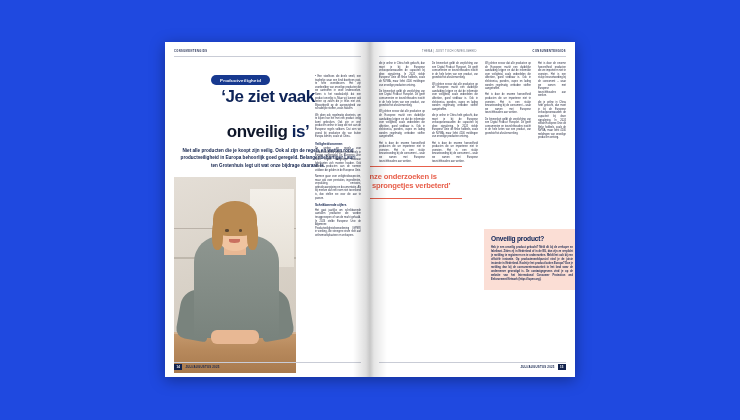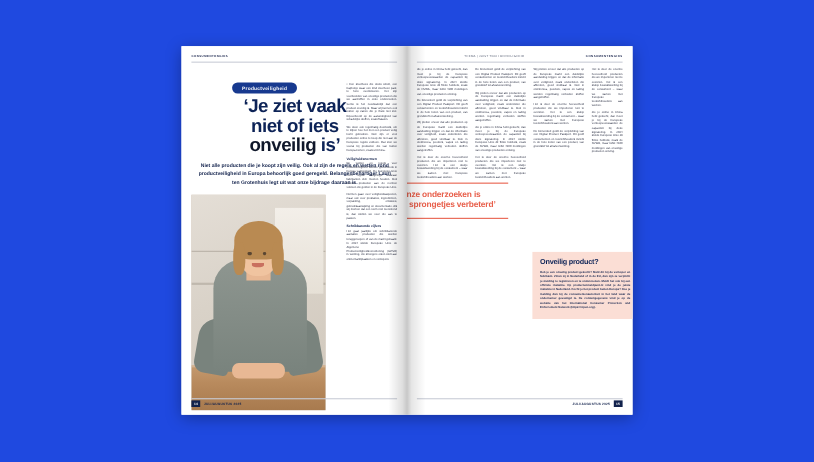--- a/index.html
+++ b/index.html
@@ -161,21 +161,21 @@
 
     <div class="page page-left">
 
       <div class="runhead rh-left">CONSUMENTENGIDS</div>
       <div class="rule rule-l"></div>
 
       <div class="badge">Productveiligheid</div>
 
       <div class="headline">
         <span>‘Je ziet vaak</span><br>
-        <span>niet of iets</span><br>
+        <br>
         <span class="accent">onveilig</span>
         <span>is’</span>
       </div>
 
       <div class="intro">Niet alle producten die je koopt zijn veilig. Ook al zijn de regels en wetten rond productveiligheid in Europa behoorlijk goed geregeld. Belangenbehartiger Lauri ten Grotenhuis legt uit wat onze bijdrage daaraan is.</div>
 
       <div class="photo">
         <div class="ph-wall"></div>
         <div class="ph-shelfa"></div>
         <div class="ph-shelfb"></div>

